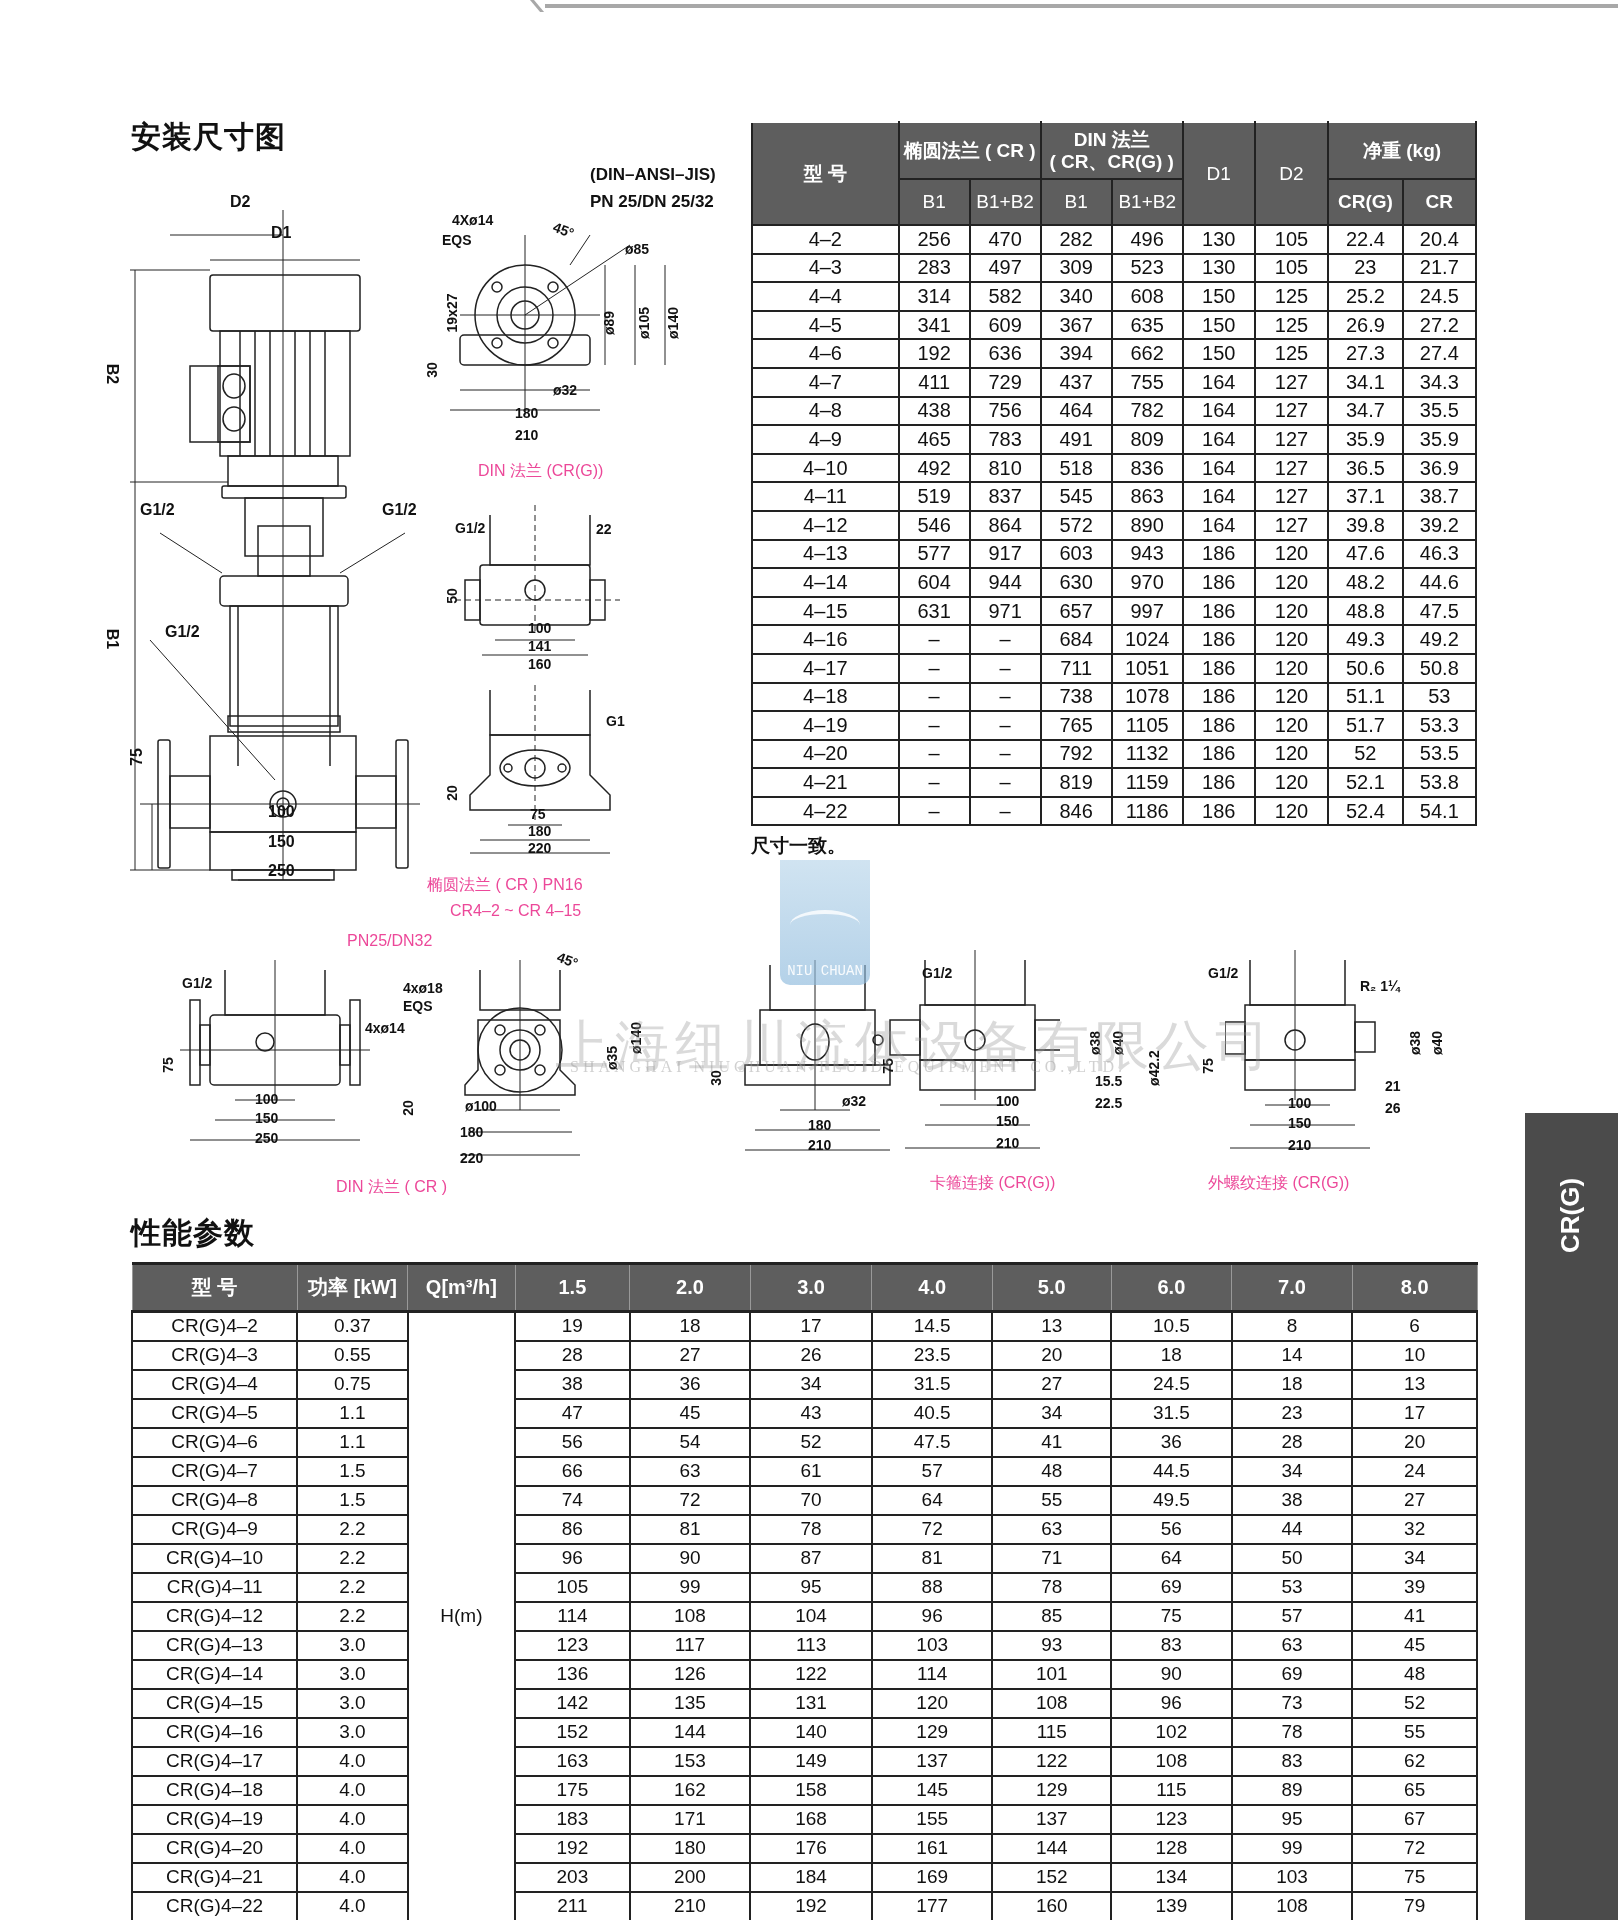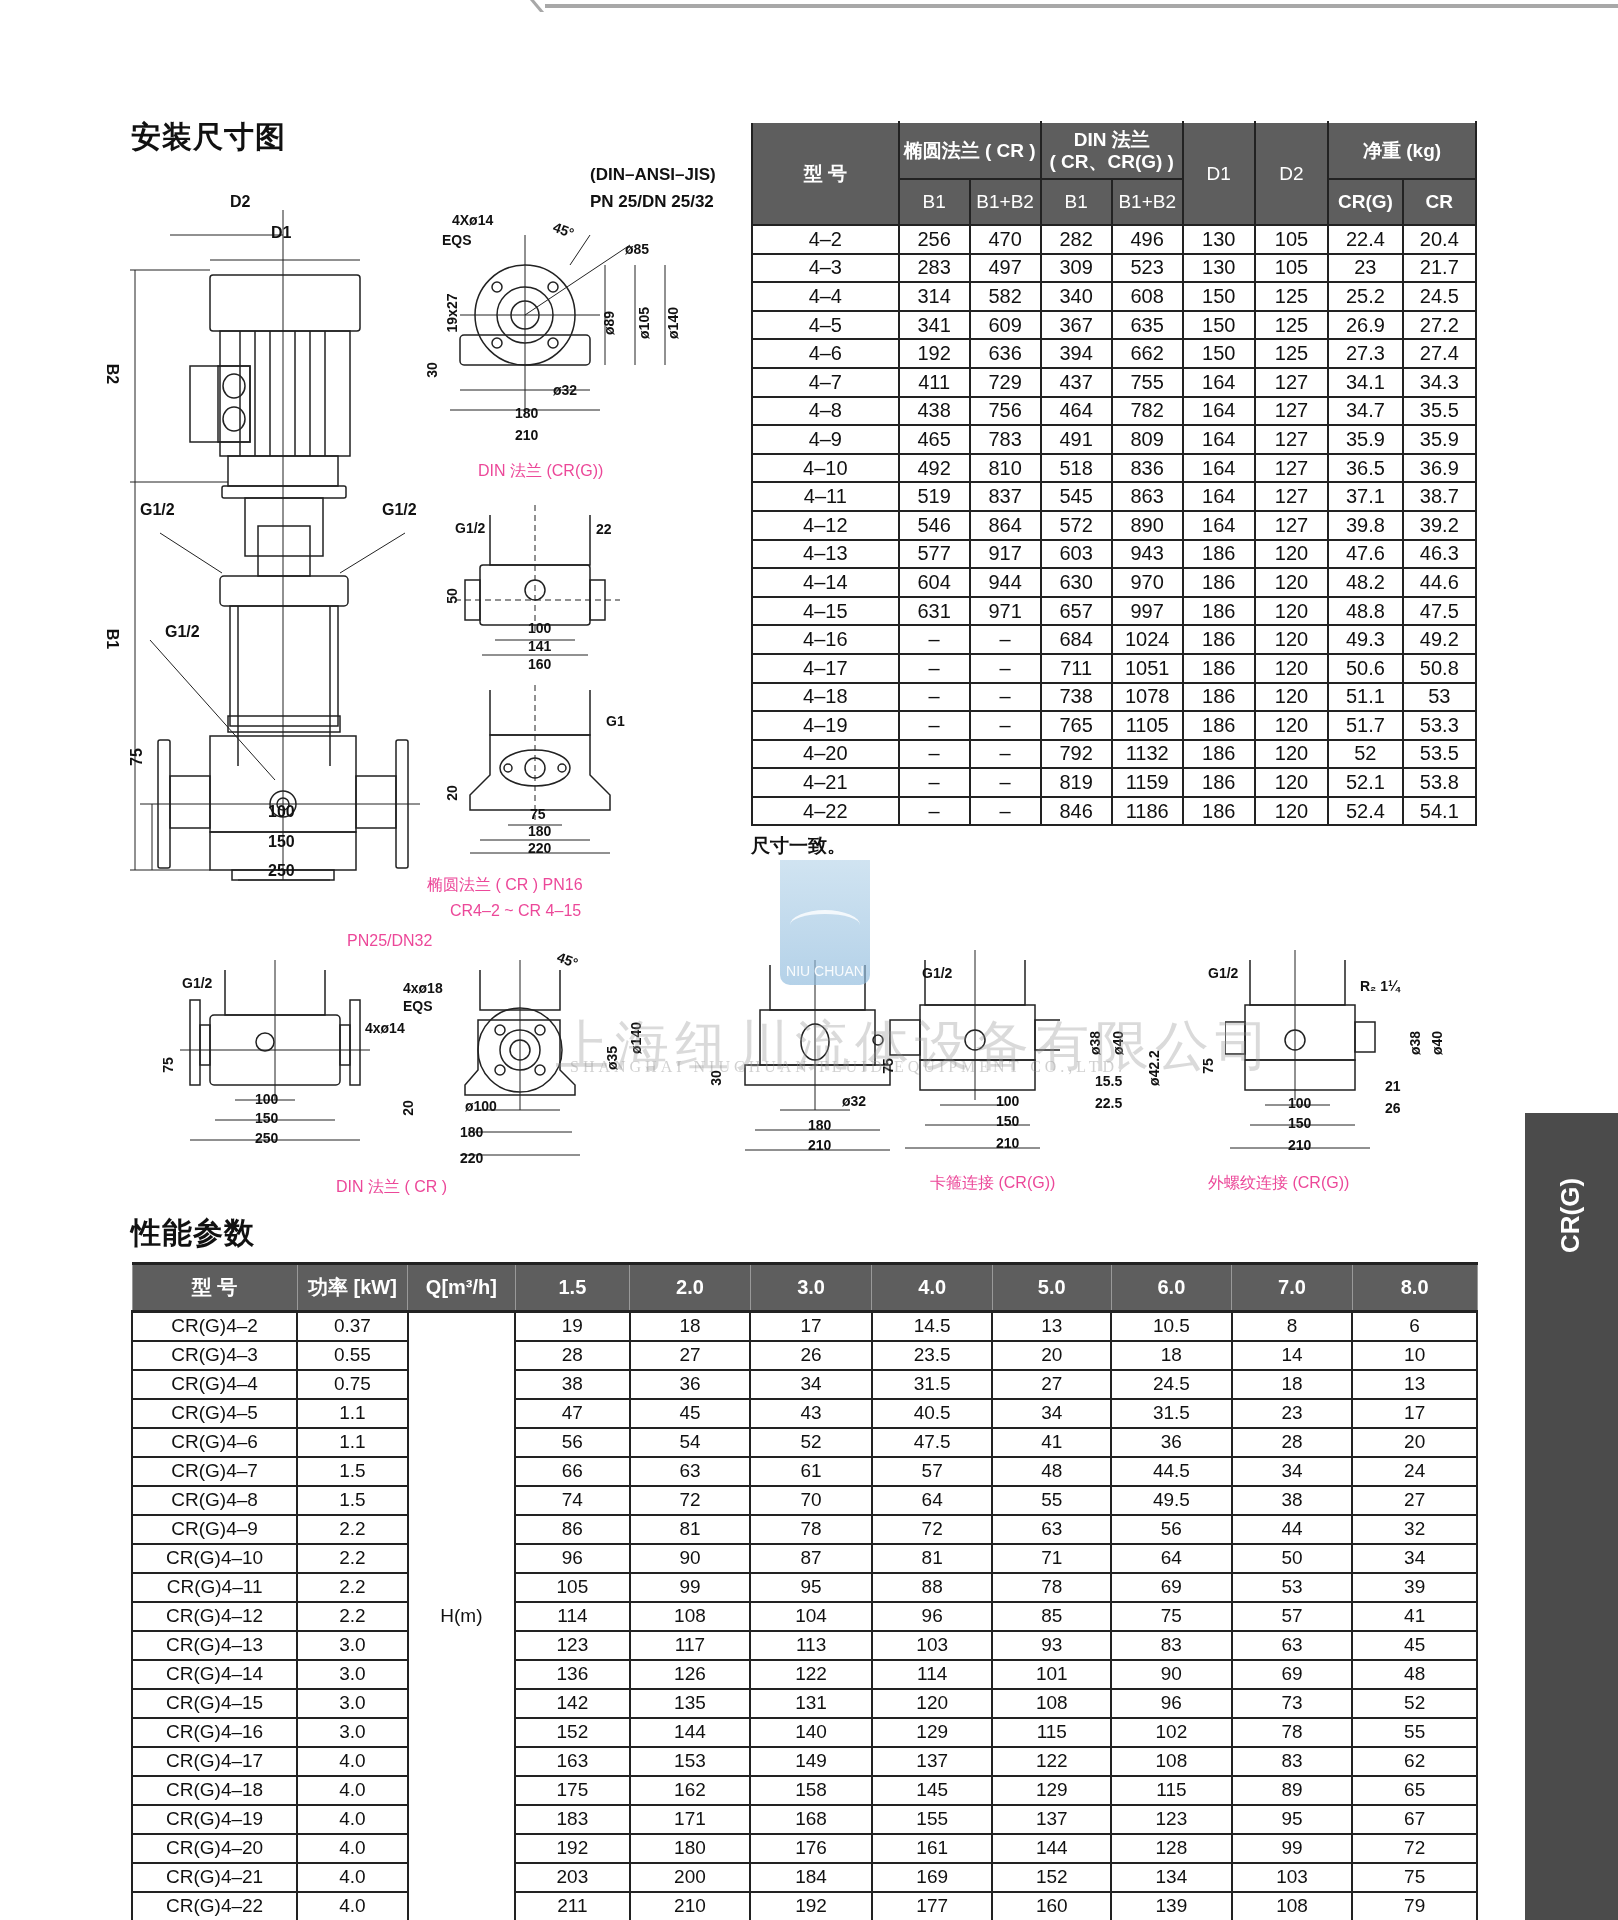--- a/index.html
+++ b/index.html
@@ -30,21 +30,21 @@
   .side-tab { position: absolute; left: 1525px; top: 1113px; width: 93px; height: 807px; background: #4b4b4b; }
   .side-tab span { position: absolute; left: 30px; top: 140px; color: #fff; font-size: 26px; font-weight: bold; transform: rotate(-90deg); transform-origin: left top; white-space: nowrap; display:block; width: 100px; }
 
   
   .drawing { position: absolute; }
   .lbl { position: absolute; font-size: 16px; color: #111; white-space: nowrap; font-weight: bold; }
   .lbl.small { font-size: 14px; }
   .caption { position: absolute; font-size: 16px; font-weight: normal; color: #ec4899; white-space: nowrap; }
   .watermark-text { position: absolute; left: 555px; top: 1010px; font-size: 54px; color: rgba(150,150,150,0.35); letter-spacing: 6px; white-space: nowrap; font-family: Liberation Serif, serif; }
   .watermark-sub { position: absolute; left: 570px; top: 1058px; font-size: 16px; color: rgba(150,150,150,0.45); letter-spacing: 4px; white-space: nowrap; font-family: "Liberation Serif", serif; }
-  .logo { position: absolute; left: 780px; top: 860px; width: 90px; height: 125px; background: linear-gradient(180deg, rgba(170,205,230,0.55), rgba(140,185,220,0.65)); border-radius: 0 0 10px 10px; }
+  .logo { position: absolute; left: 780px; top: 860px; width: 90px; height: 125px; background: linear-gradient(180deg, rgba(170,205,230,0.55), rgba(140,185,220,0.65)); border-radius: 0 0 10px 10px; font-family: Liberation Mono, monospace; }
   .logo .waves { position:absolute; left:10px; top:50px; width:70px; height:30px; border-top: 4px solid rgba(255,255,255,0.8); border-radius: 50% 50% 0 0; }
   .logo .logo-text { position:absolute; left:0; bottom:6px; width:100%; text-align:center; font-size:14px; color: rgba(255,255,255,0.9); }
 </style>
 </head>
 <body>
 
 <div class="topline-slant"></div>
 <div class="topline"></div>
 
 <div class="section-title" style="left:131px;top:117px;">安装尺寸图</div>

